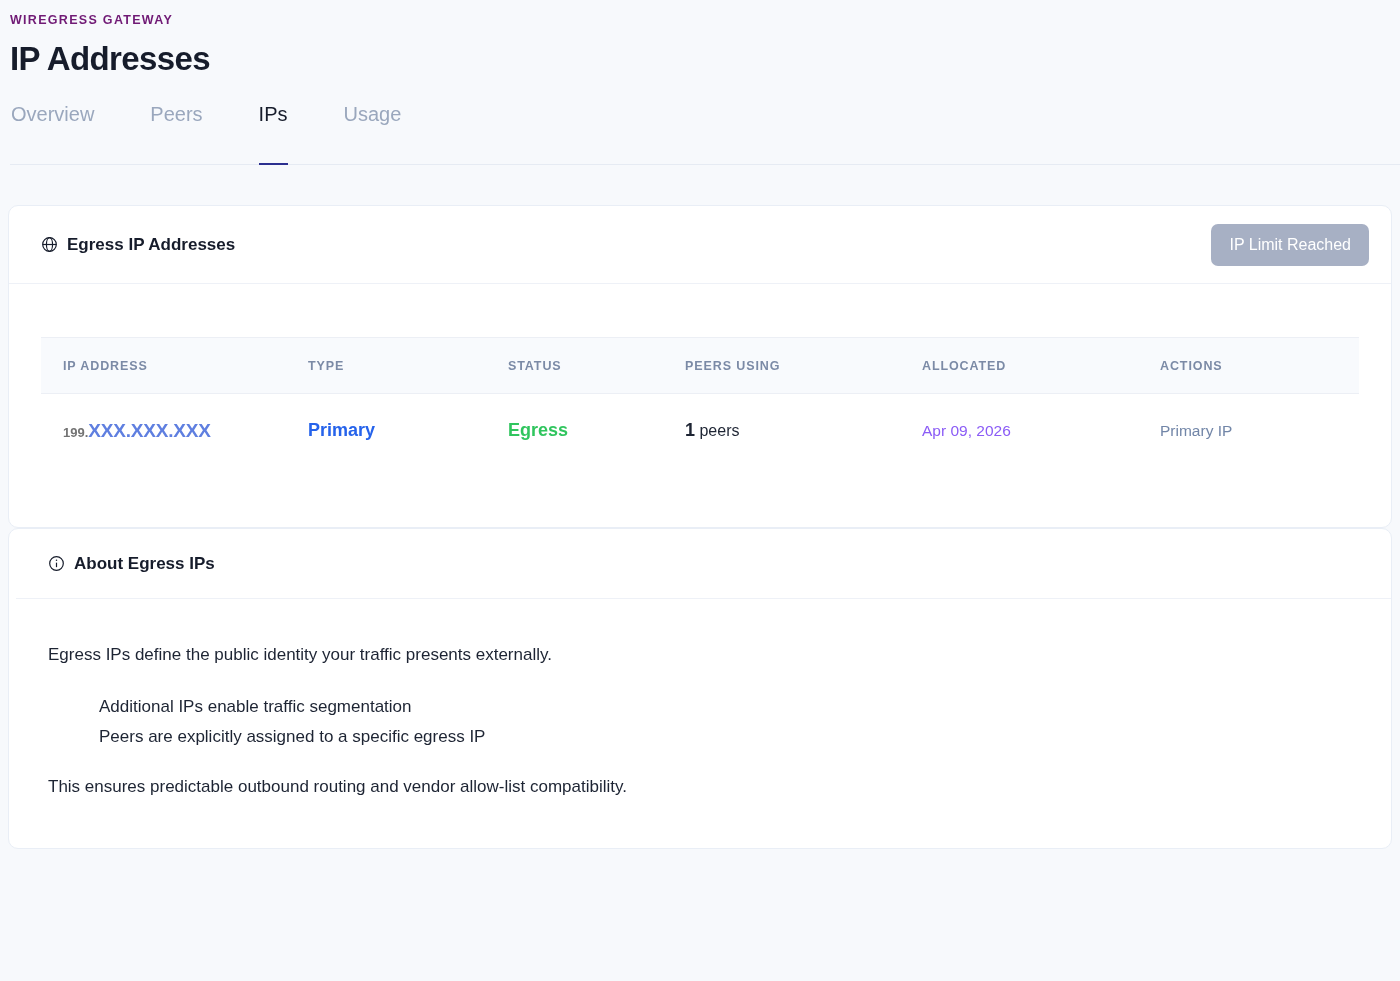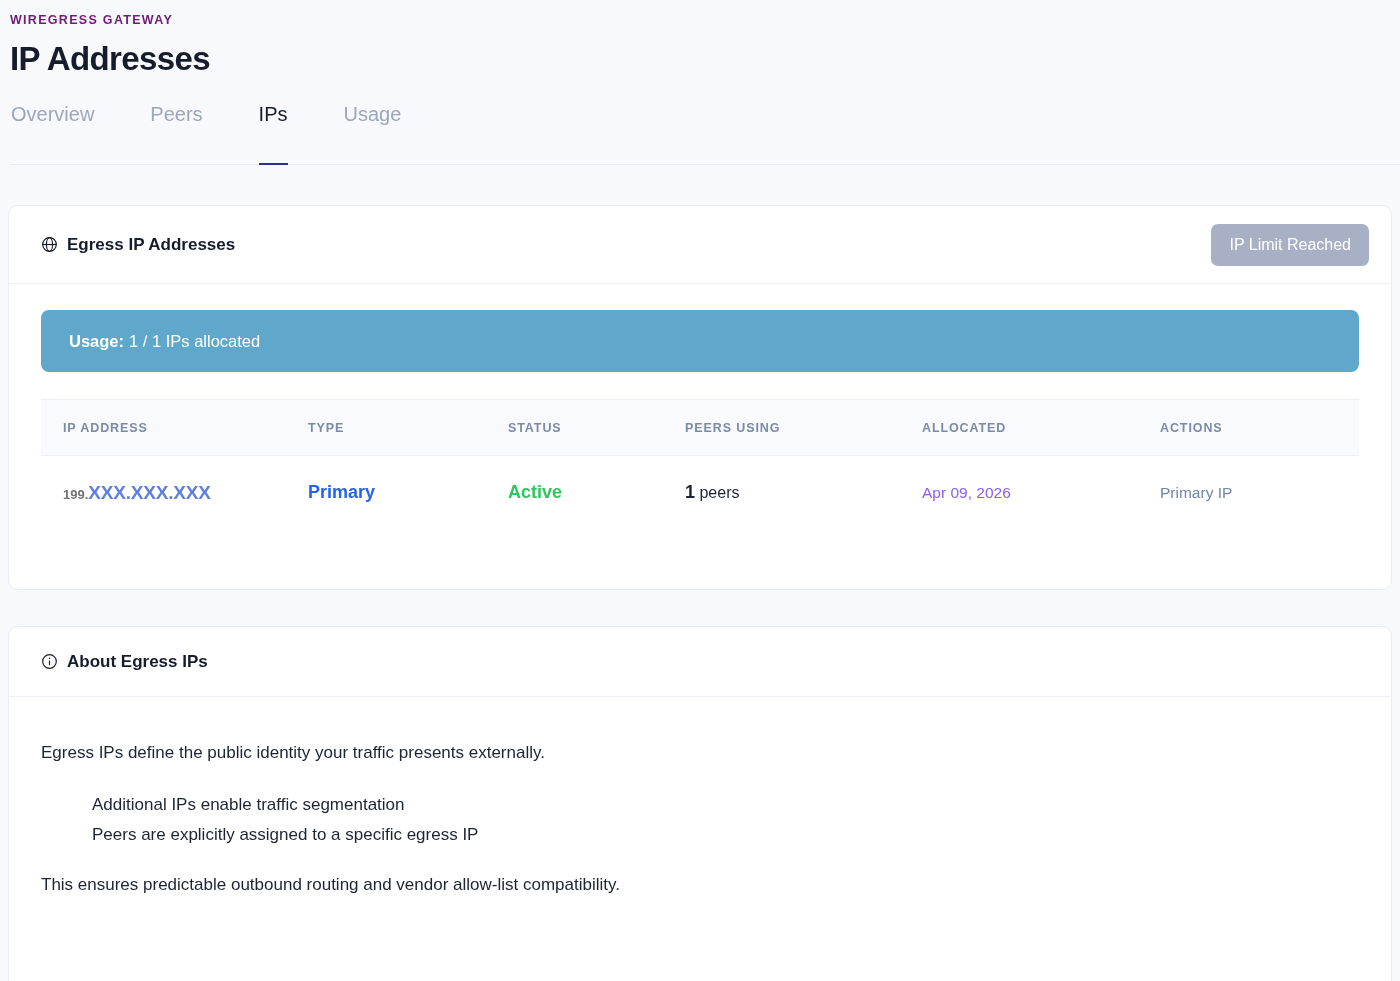--- a/index.html
+++ b/index.html
@@ -63,21 +63,21 @@
   }
 
   
   .card {
     margin: 0 8px;
     background: #ffffff;
     border: 1px solid #e9eef6;
     border-radius: 10px;
   }
   .card.primary-card { margin-top: 40px; }
-  .card.about-card { margin-top: 36px; height: 410px; }
+  .card.about-card { height: 321px; padding-left: 7px; }
 
   .card-head {
     display: flex;
     align-items: center;
     justify-content: space-between;
     padding: 16px 22px 16px 32px;
     border-bottom: 1px solid #eef1f7;
     min-height: 78px;
   }
   .card-head.no-btn { min-height: 70px; padding: 14px 22px 14px 32px; }
@@ -188,41 +188,37 @@
             <ellipse cx="10" cy="10" rx="3.6" ry="8"></ellipse>
             <line x1="2" y1="10" x2="18" y2="10"></line>
           </svg>
         </span>
         <span class="card-title">Egress IP Addresses</span>
       </div>
       <button class="btn-disabled" disabled="">IP Limit Reached</button>
     </div>
 
     <div class="card-body">
-      <div class="usage-banner">
-        <b>Usage:</b>
-        <span>1 / 1 IPs allocated</span>
-      </div>
 
       <div class="table">
         <div class="thead">
           <div class="th">IP ADDRESS</div>
           <div class="th">TYPE</div>
           <div class="th">STATUS</div>
           <div class="th">PEERS USING</div>
           <div class="th">ALLOCATED</div>
           <div class="th">ACTIONS</div>
         </div>
 
         <div class="trow">
           <div class="td">
             <span class="ip-prefix">199.</span><span class="ip-mask">XXX.XXX.XXX</span>
           </div>
           <div class="td type-val">Primary</div>
-          <div class="td status-val">Active</div>
+          <div class="td status-val">Egress</div>
           <div class="td peers-val">
             <b>1</b>
             <span>peers</span>
           </div>
           <div class="td alloc-val">Apr 09, 2026</div>
           <div class="td action-val">Primary IP</div>
         </div>
 
         <div class="table-footer-space"></div>
       </div>

